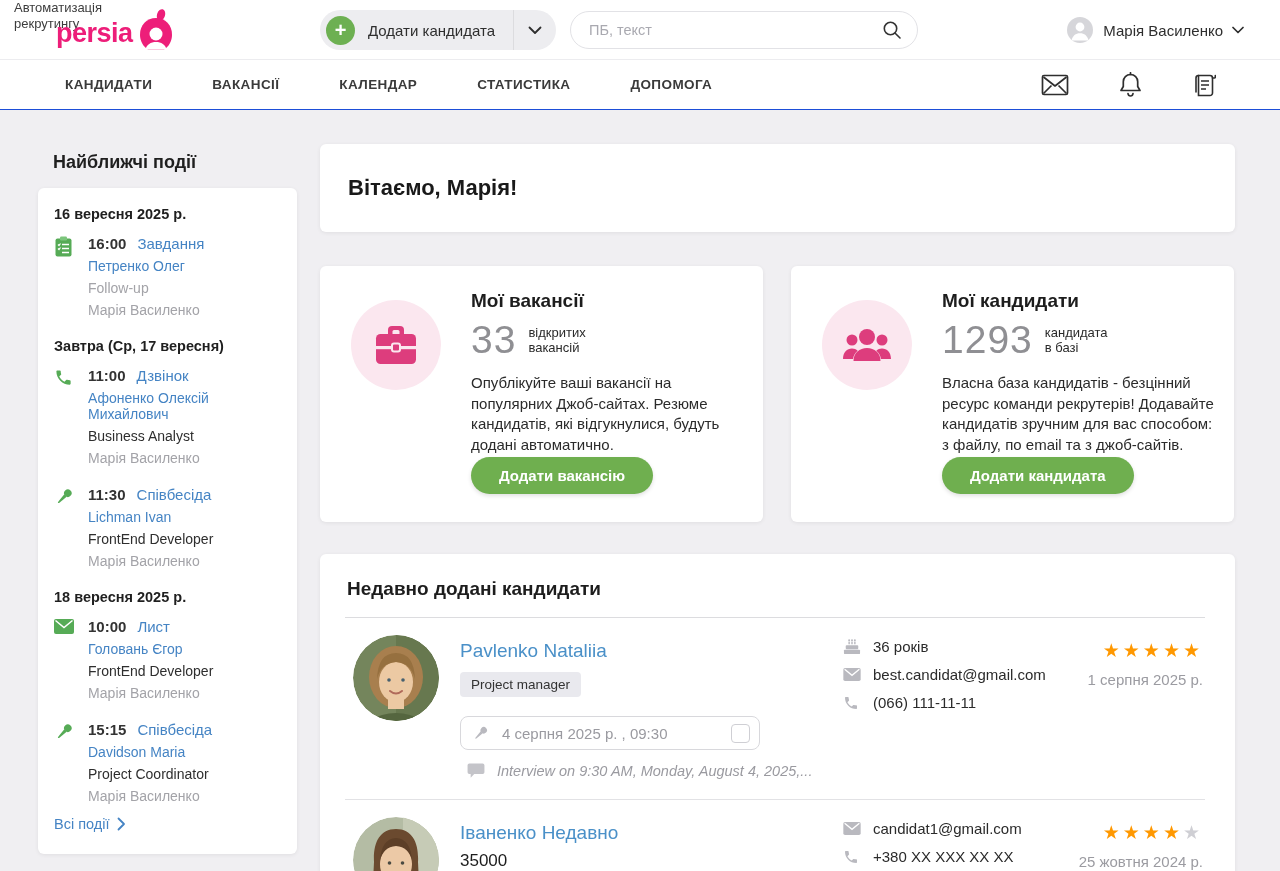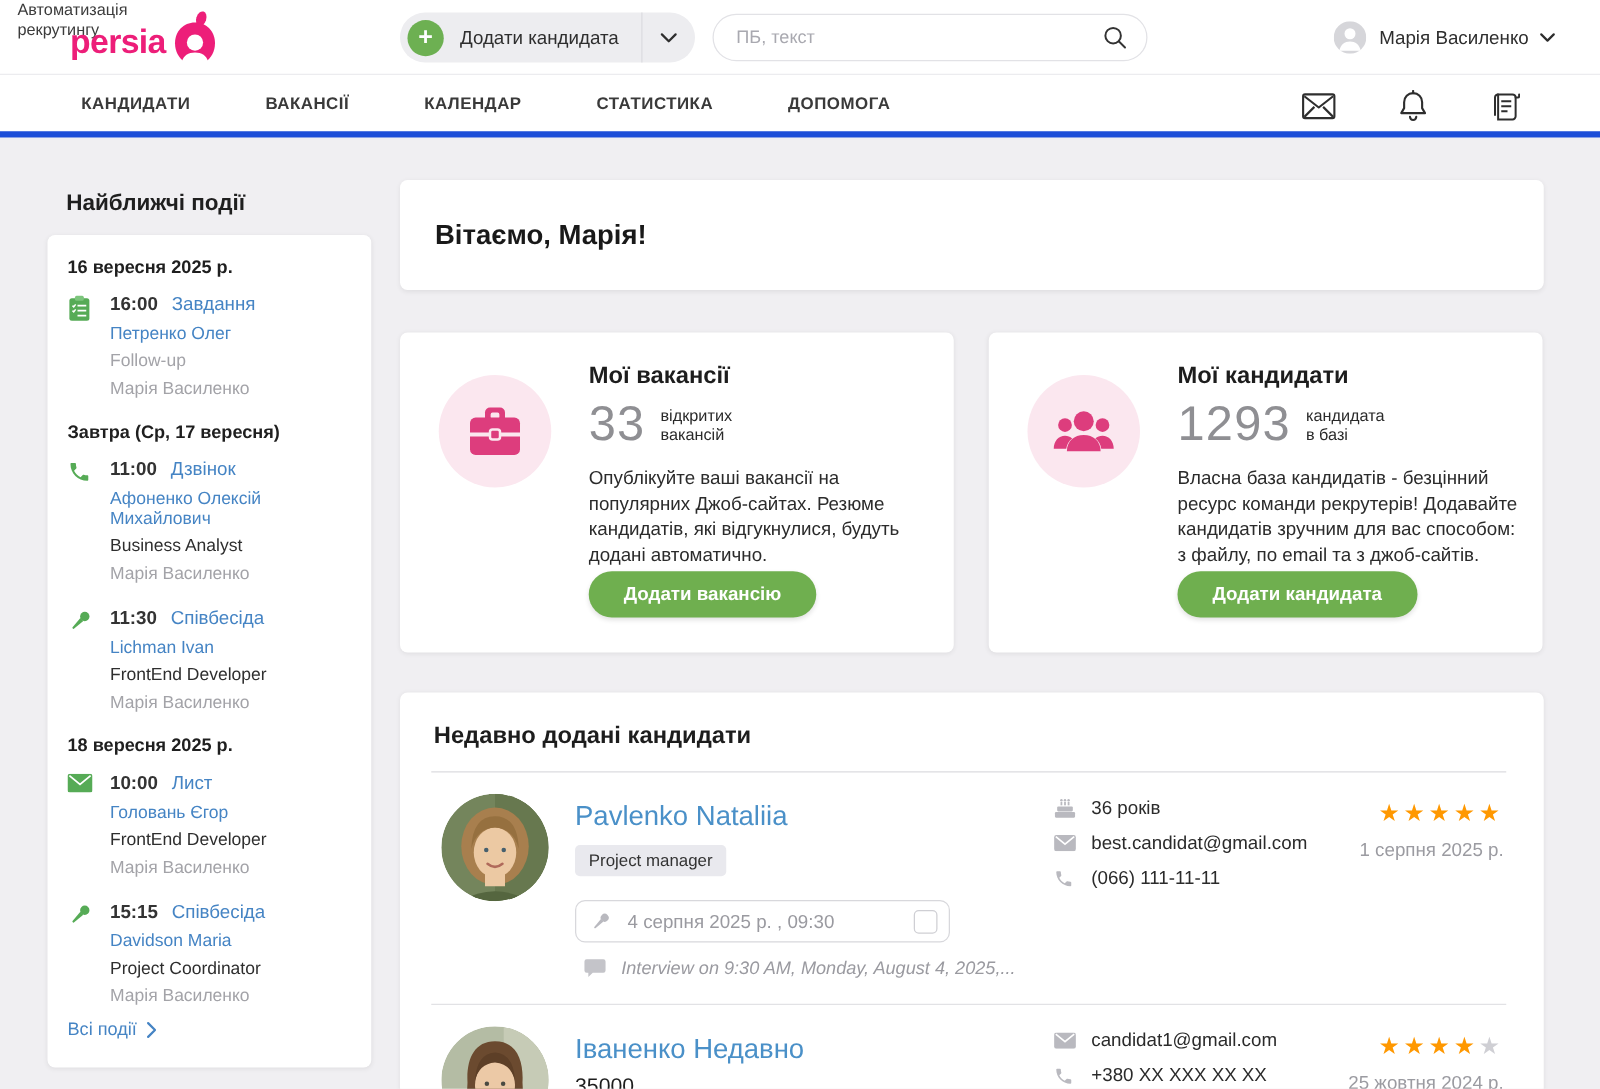--- a/index.html
+++ b/index.html
@@ -21,21 +21,21 @@
   .plus-circle{width:29px;height:29px;border-radius:50%;background:#6db052;color:#fff;font-size:20px;font-weight:bold;display:flex;align-items:center;justify-content:center;line-height:1;}
   .add-label{font-size:15px;color:#2e2e2e;margin:0 18px 0 13px;}
   .split-divider{width:1px;height:40px;background:#dcdcdf;}
   .split-caret{width:42px;height:40px;display:flex;align-items:center;justify-content:center;}
   .searchbox{position:absolute;left:570px;top:11px;width:348px;height:38px;background:#fff;border:1px solid #e2e2e6;border-radius:19px;display:flex;align-items:center;padding:0 14px 0 18px;}
   .searchbox input{border:none;outline:none;flex:1;font-size:14.5px;font-family:inherit;color:#444;background:transparent;}
   .searchbox input::placeholder{color:#a9a9b0;}
   .userbox{position:absolute;right:36px;top:17px;display:flex;align-items:center;cursor:pointer;}
   .user-name{font-size:15px;color:#2e2e2e;margin:0 9px 0 10px;}
   
-  .nav{position:absolute;top:60px;left:0;width:1280px;height:50px;background:#fff;border-bottom:5px solid #1d4ed8;display:flex;align-items:center;}
+  .nav{position:absolute;top:60px;left:0;width:1280px;height:50px;background:#fff;border-bottom:1px solid #1d4ed8;display:flex;align-items:center;}
   .nav-items{display:flex;margin-left:65px;}
   .nav-item{font-size:13.5px;font-weight:bold;letter-spacing:0.4px;color:#3a3a3a;margin-right:60px;cursor:pointer;}
   .nav-icons{position:absolute;right:64px;top:0;height:50px;display:flex;align-items:center;gap:50px;}
   .nav-icon{cursor:pointer;display:flex;}
   
   .sidebar{position:absolute;left:38px;top:146px;width:259px;}
   .sidebar-title{font-size:18px;font-weight:bold;color:#1f1f1f;margin:6px 0 15px 15px;}
   .events-card{background:#fff;border-radius:6px;box-shadow:0 1px 4px rgba(0,0,0,0.07);padding:18px 14px 22px 16px;}
   .date-label{font-size:14.5px;font-weight:bold;color:#1f1f1f;margin:18px 0 13px;}
   .date-label.first{margin-top:0;}
@@ -66,21 +66,21 @@
   .stat-caption{margin-left:12px;padding-top:5px;font-size:13px;color:#2a2a2a;line-height:15px;}
   .stat-desc{margin-top:13px;font-size:15px;color:#2b2b2b;line-height:20.5px;}
   .green-btn{position:absolute;left:151px;top:191px;height:37px;border:none;border-radius:19px;background:#6faf4f;color:#fff;font-size:15px;font-weight:bold;font-family:inherit;padding:0 28px;cursor:pointer;box-shadow:0 2px 4px rgba(0,0,0,0.12);}
   
   .recent-card{margin-top:32px;height:400px;padding:24px 30px 0 25px;overflow:hidden;}
   .recent-title{font-size:19px;font-weight:bold;color:#1d1d1d;margin-left:2px;}
   .recent-divider{border-top:1px solid #dcdcdf;margin-top:17px;}
   .cand-row{position:relative;padding:17px 0 20px;border-bottom:1px solid #e2e2e5;}
   .cand-avatar{position:absolute;left:8px;top:17px;width:86px;height:86px;border-radius:50%;overflow:hidden;cursor:pointer;}
   .cand-left{margin-left:115px;width:312px;}
-  .cand-name{font-size:22px;color:#4a90c8;margin-top:5px;cursor:pointer;display:inline-block;}
+  .cand-name{font-size:19px;color:#4a90c8;margin-top:5px;cursor:pointer;display:inline-block;}
   .cand-tag{display:inline-block;background:#e9e9ee;border-radius:4px;padding:5px 11px;font-size:13.5px;color:#333;margin-top:10px;}
   .cand-salary{font-size:17px;font-weight:500;color:#1d1d1d;margin-top:7px;}
   .datebox{margin-top:19px;width:300px;height:34px;border:1px solid #d8d8dc;border-radius:8px;display:flex;align-items:center;padding:0 9px 0 11px;cursor:pointer;background:#fff;}
   .datebox-text{font-size:15px;color:#9a9aa0;margin-left:13px;}
   .checkbox{margin-left:auto;width:19px;height:19px;border:1.5px solid #cfcfd4;border-radius:4px;background:#fff;cursor:pointer;}
   .comment-row{display:flex;align-items:center;margin-top:13px;margin-left:7px;}
   .comment-text{font-size:14.5px;color:#9a9aa0;margin-left:12px;white-space:nowrap;font-style:italic;}
   .cand-details{position:absolute;left:498px;top:20px;}
   .detail-row{display:flex;align-items:center;margin-bottom:11px;}
   .detail-icon{width:22px;display:flex;justify-content:flex-start;}

